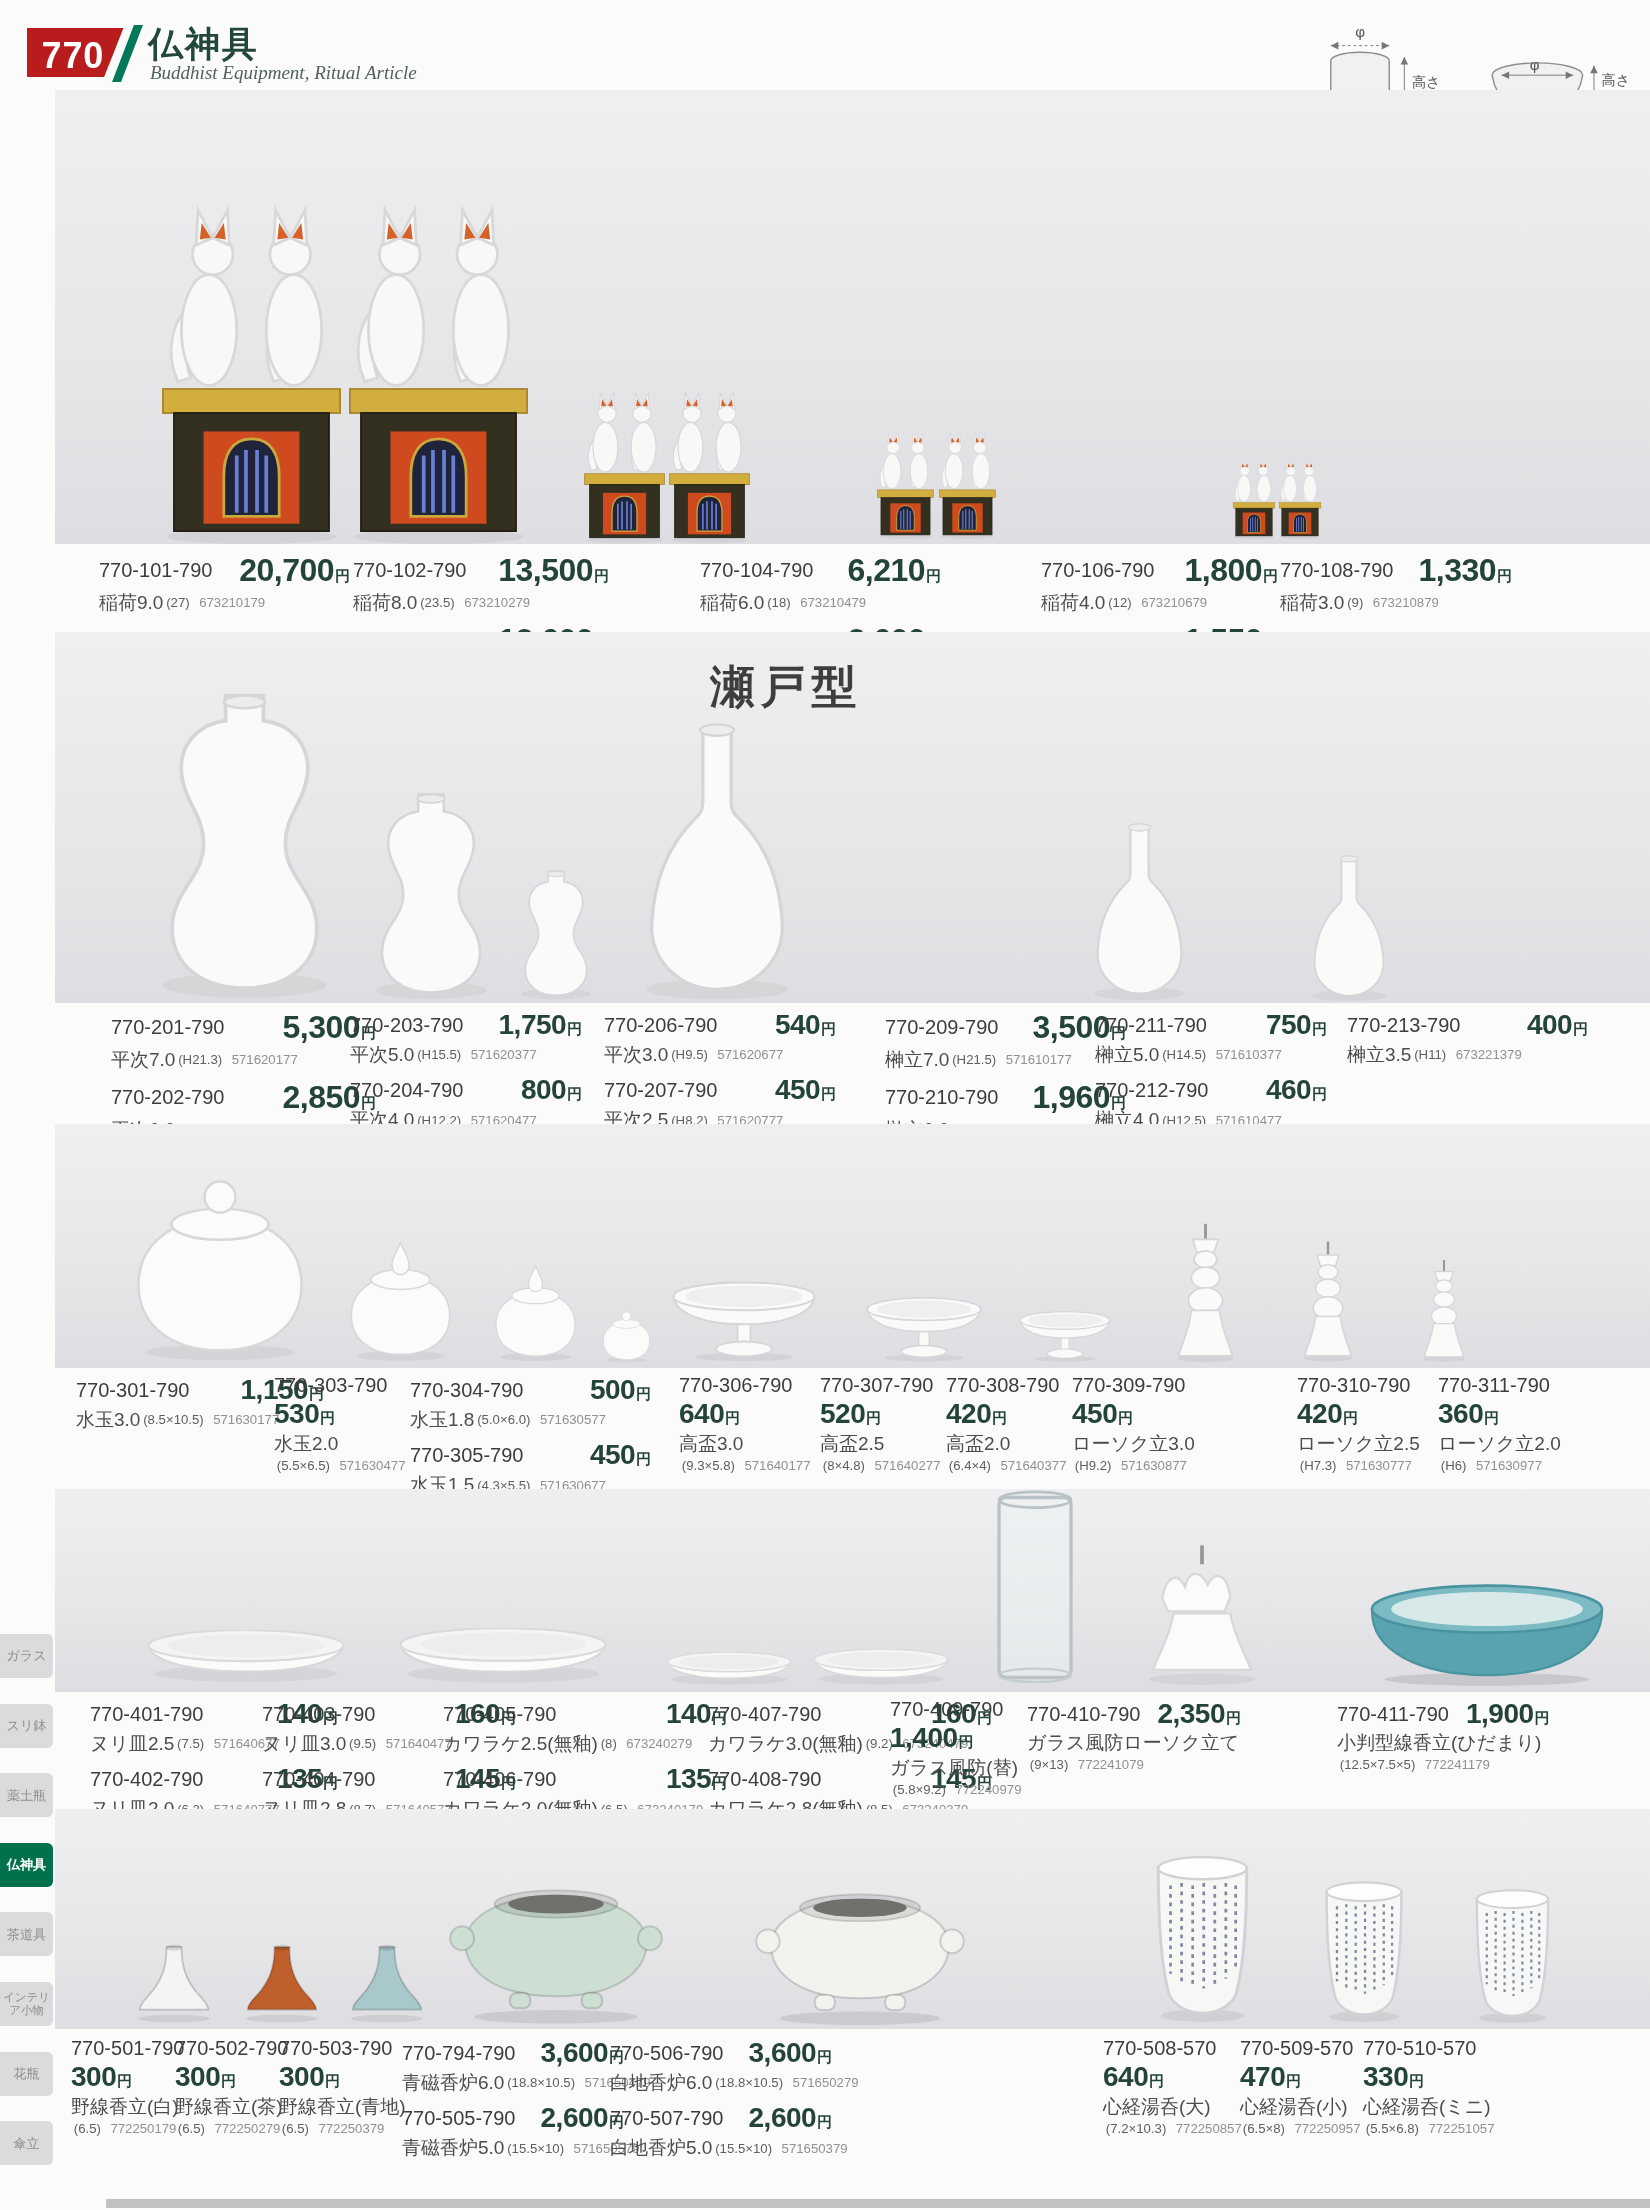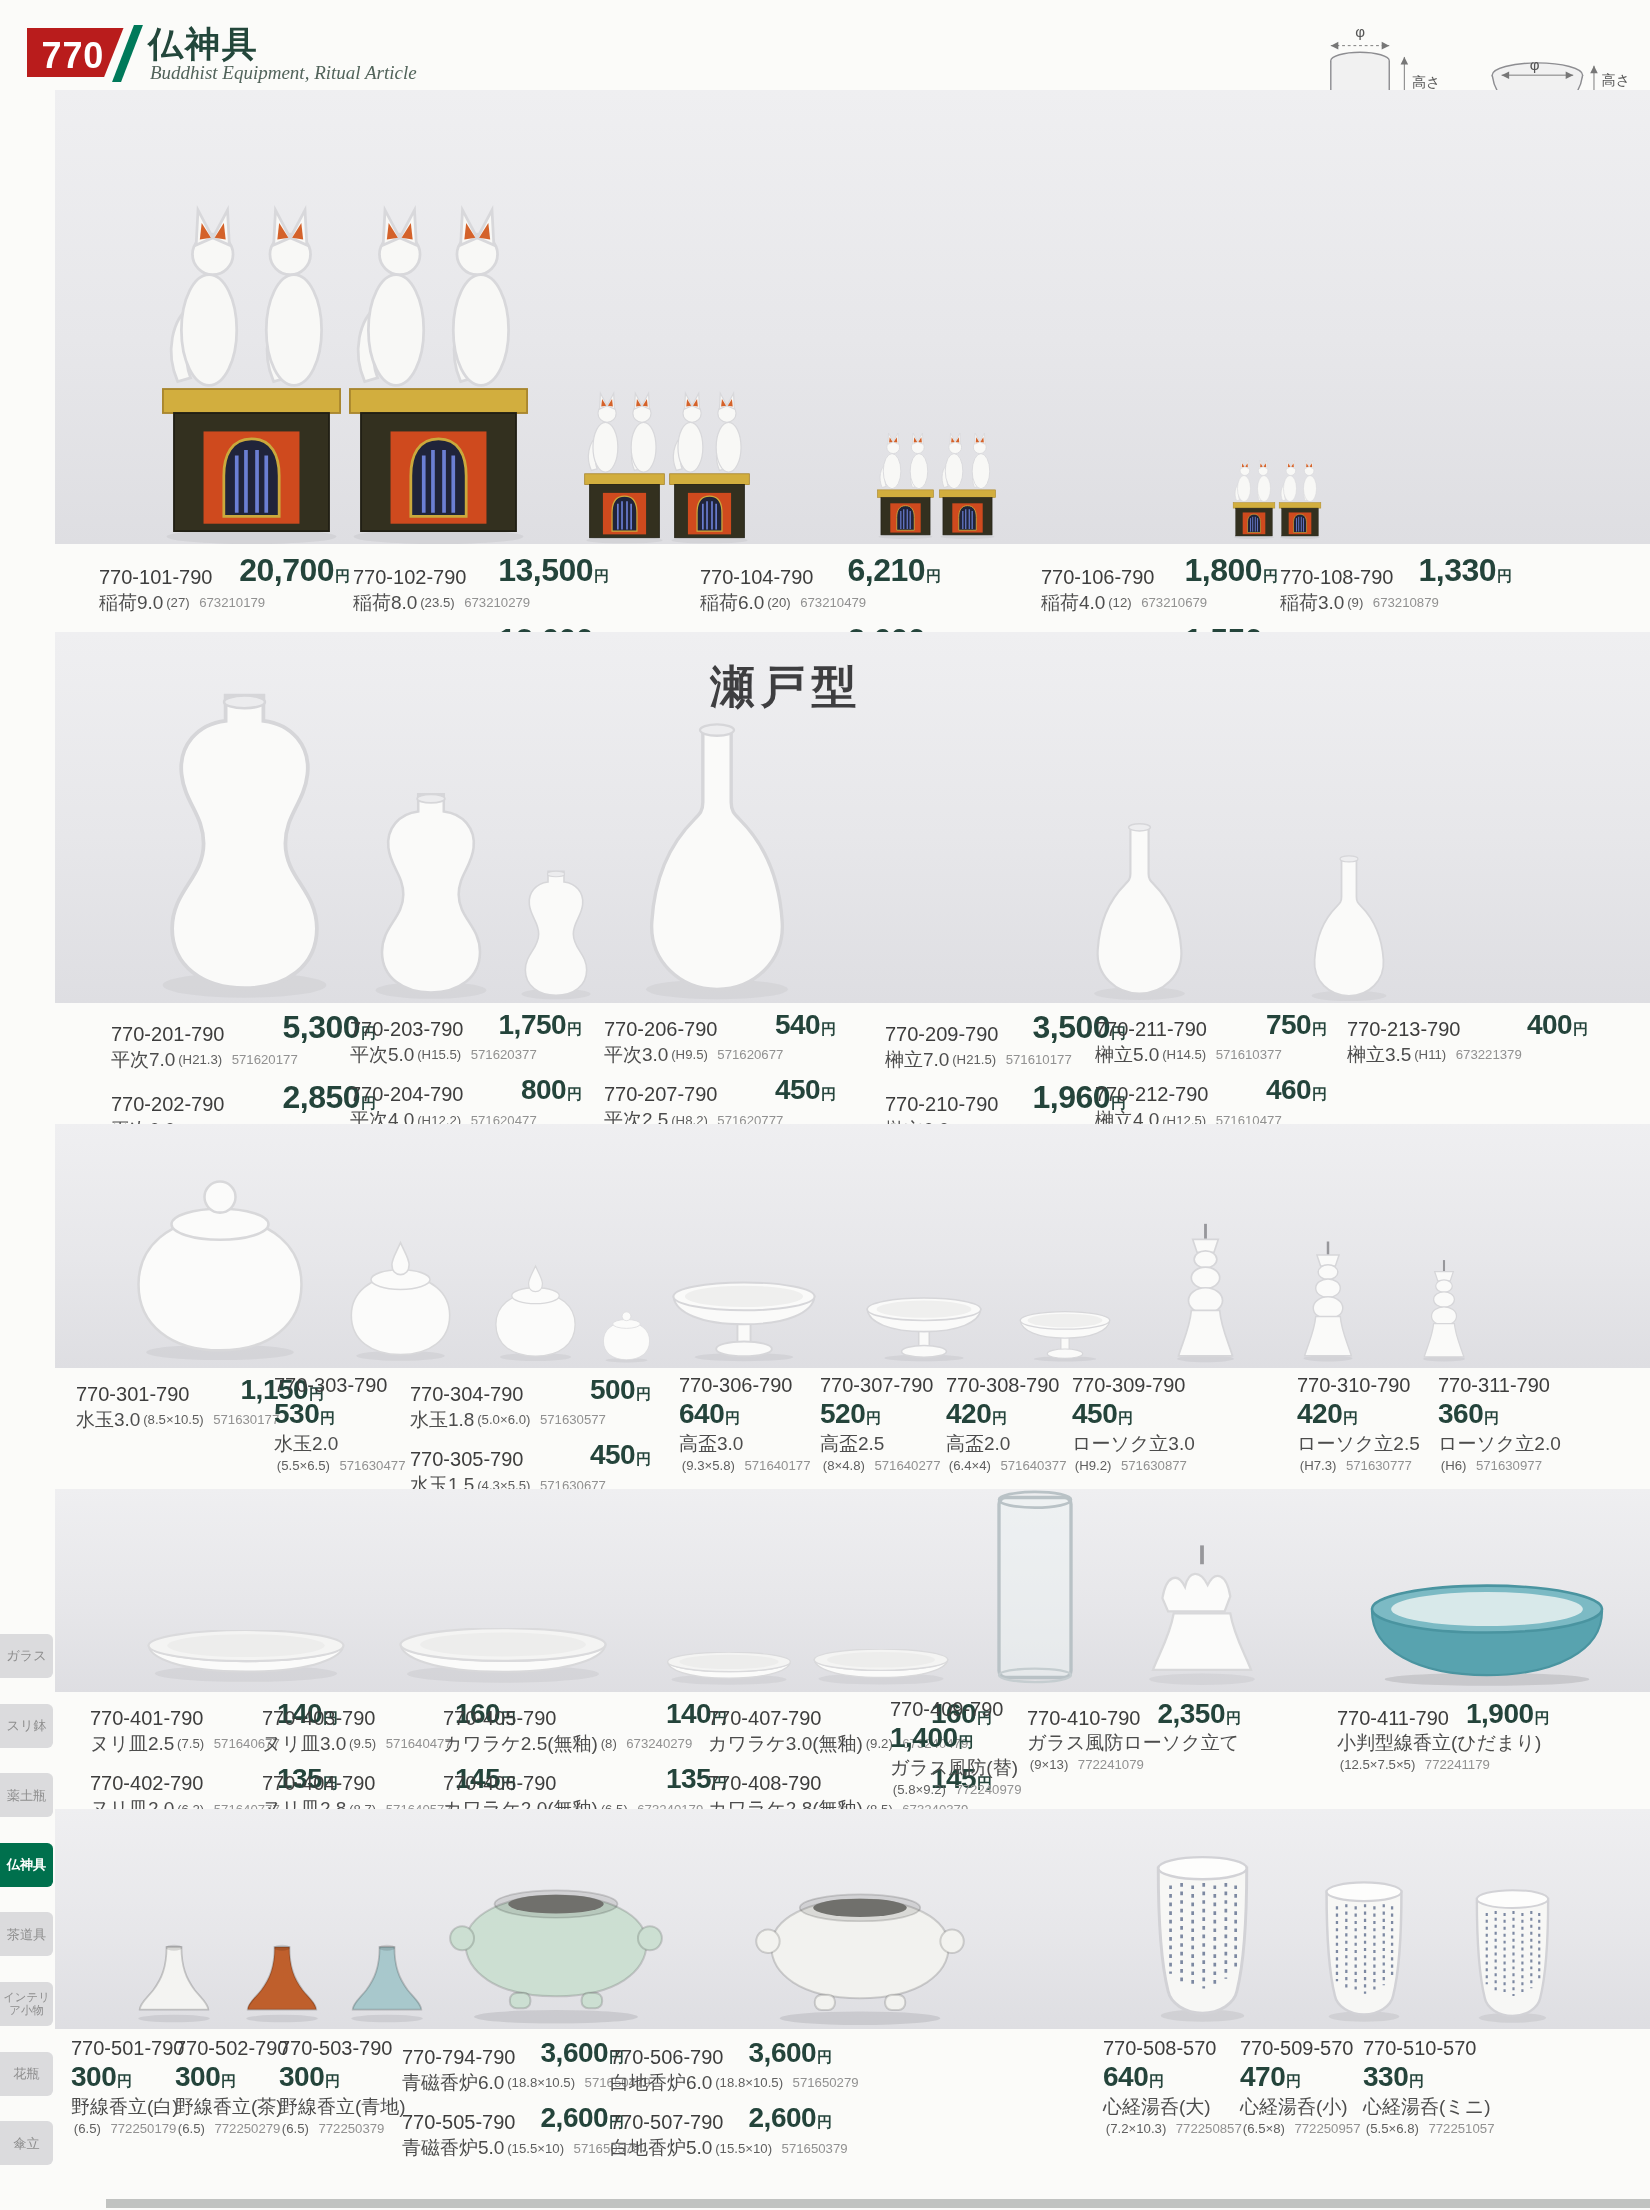--- a/index.html
+++ b/index.html
@@ -11,21 +11,21 @@
 .ttl{position:absolute;left:148px;top:21px;font-size:35px;font-weight:600;color:#23473b;letter-spacing:1.9px}
 .sub{position:absolute;left:150px;top:62px;font-size:19px;font-style:italic;color:#51635a;font-family:"Liberation Serif","DejaVu Serif",serif}
 
 .photo{position:absolute;left:55px;right:0;background:linear-gradient(180deg,#efeff1 0%,#e7e7ea 55%,#dedee2 100%)}
 .ph{position:absolute}
 .seto{position:absolute;top:657px;left:710px;font-size:45px;font-weight:700;color:#3e3e40;letter-spacing:5.7px;z-index:3}
 
 .txt{position:absolute;left:0;right:0}
 .col{position:absolute;top:0}
 .p{white-space:nowrap;margin-bottom:6.6px}
-.l1{display:flex;justify-content:space-between;align-items:flex-end}
+.l1{display:flex;justify-content:space-between;align-items:center}
 .c{font-size:20px;color:#3d3d3d}
 .pr{color:#24443b}
 .pr b{font-size:28px;font-weight:700;letter-spacing:-0.5px}
 .pr i{font-style:normal;font-size:15px;font-weight:700;margin-left:0.9px}
 .pr.lg b{font-size:32px}
 .l2{display:flex;align-items:center;margin-top:0.9px}
 .n{font-size:19px;color:#4c4c4c}
 .s{font-size:13.2px;color:#5f5f5f;margin-left:2.8px}
 .j{font-size:13.2px;color:#919191;margin-left:9.5px}
 .stk .c,.stk .n{display:block}
@@ -282,21 +282,21 @@
       </div>
 </div>
 <div class="col" style="left:700px;width:241px">
 <div class="p">
         <div class="l1">
           <span class="c">770-104-790</span>
           <span class="pr lg"><b>6,210</b><i>円</i></span>
         </div>
         <div class="l2">
           <span class="n">稲荷6.0</span>
-          <span class="s">(20)</span>
+          <span class="s">(18)</span>
           <span class="j">673210479</span>
         </div>
       </div>
 <div class="p">
         <div class="l1">
           <span class="c">770-105-790</span>
           <span class="pr lg"><b>2,600</b><i>円</i></span>
         </div>
         <div class="l2">
           <span class="n">稲荷5.0</span>

